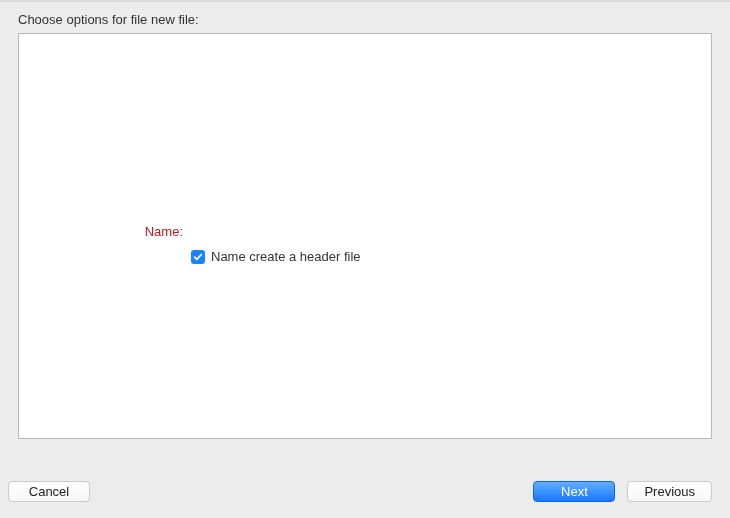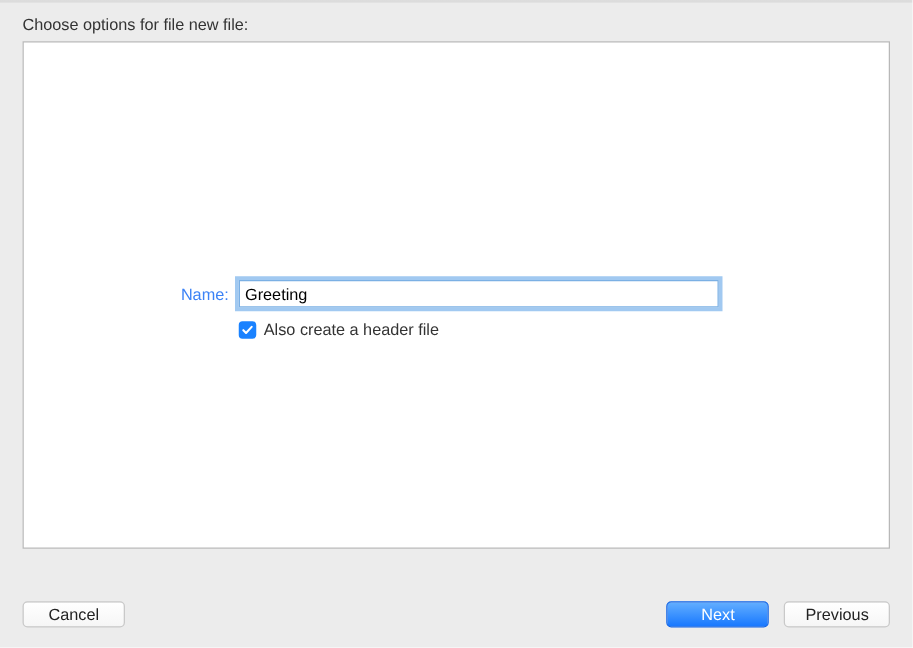--- a/index.html
+++ b/index.html
@@ -40,21 +40,21 @@
     .row {
       display: flex;
       align-items: center;
       margin-bottom: 10px;
     }
     .label-col {
       width: 172px;
       text-align: right;
       padding-right: 8px;
       font-size: 13px;
-      color: #3b82f6;
+      color: #b91c1c;
     }
     .field-col {
       flex: 0 0 auto;
     }
     .name-input {
       width: 384px;
       height: 22px;
       font-size: 13px;
       padding: 2px 4px;
       border: 1px solid #c8c8c8;
@@ -81,21 +81,21 @@
       justify-content: center;
     }
     .chk svg { width: 10px; height: 10px; display:block; }
     .chk-label {
       font-size: 13px;
       color: #333;
     }
     .footer {
       position: absolute;
       left: 0; right: 0; bottom: 0;
-      padding: 14px 18px 16px 18px;
+      padding: 14px 18px 16px 8px;
       display: flex;
       align-items: center;
     }
     .btn {
       height: 21px;
       border-radius: 4px;
       font-size: 13px;
       font-family: inherit;
       padding: 0 16px;
       border: 1px solid #c9c9c9;
@@ -122,32 +122,29 @@
 
 <div class="header">
   <div class="header-title">Choose options for file new file:</div>
 </div>
 
 <div class="content-frame">
   <div class="form-area">
 
     <div class="row">
       <div class="label-col">Name:</div>
-      <div class="field-col">
-        <input type="text" class="name-input" value="Greeting" style="">
-      </div>
     </div>
 
     <div class="checkbox-row">
       <div class="chk">
         <svg viewBox="0 0 12 12">
           <path d="M2 6.2 L4.6 8.8 L10 3" stroke="#fff" stroke-width="2" fill="none" stroke-linecap="round" stroke-linejoin="round"></path>
         </svg>
       </div>
-      <div class="chk-label">Also create a header file</div>
+      <div class="chk-label">Name create a header file</div>
     </div>
 
   </div>
 </div>
 
 <div class="footer">
   <button class="btn">Cancel</button>
   <div class="spacer"></div>
   <button class="btn btn-primary">Next</button>
   <button class="btn">Previous</button>

